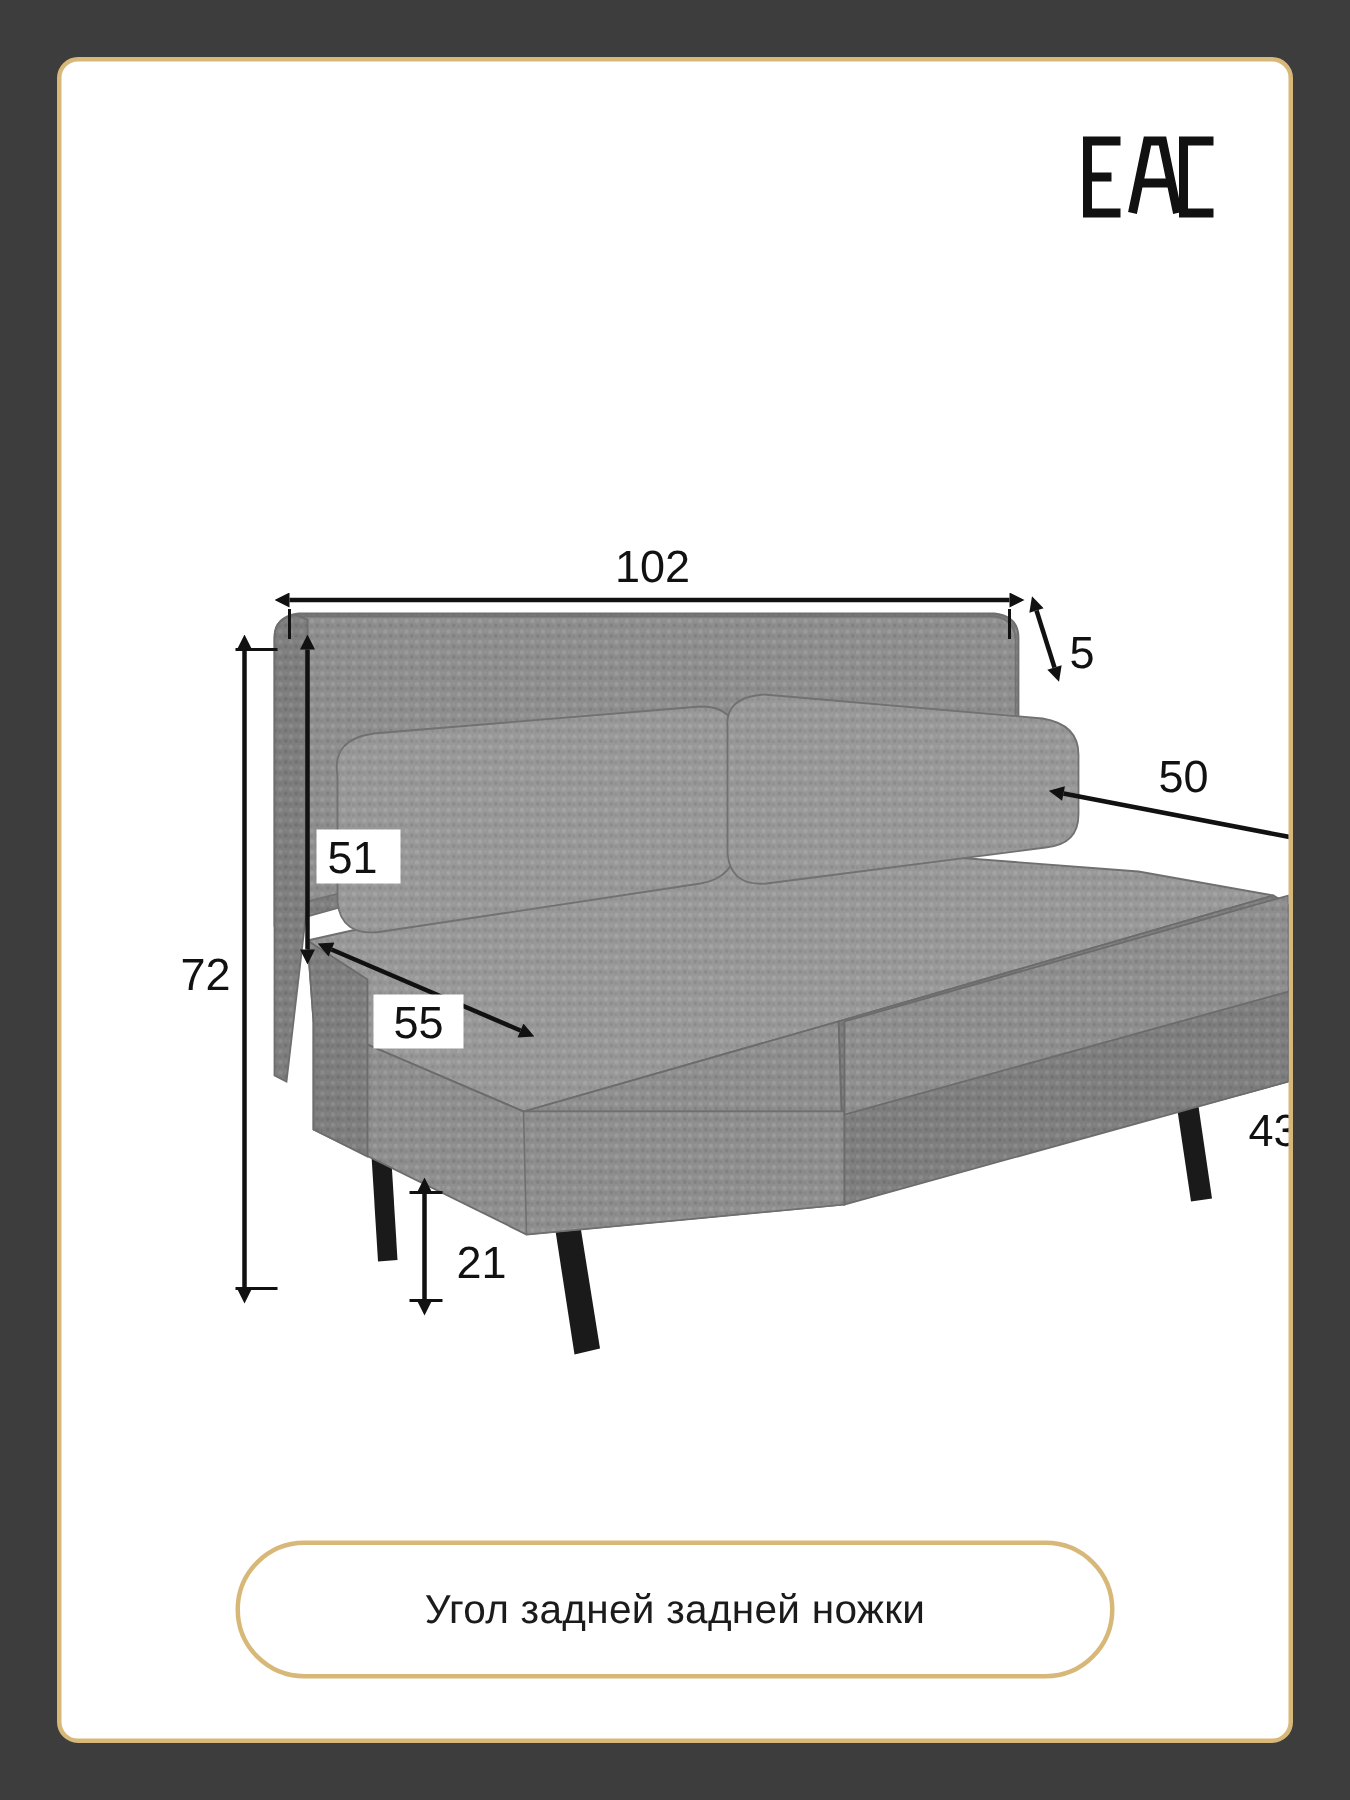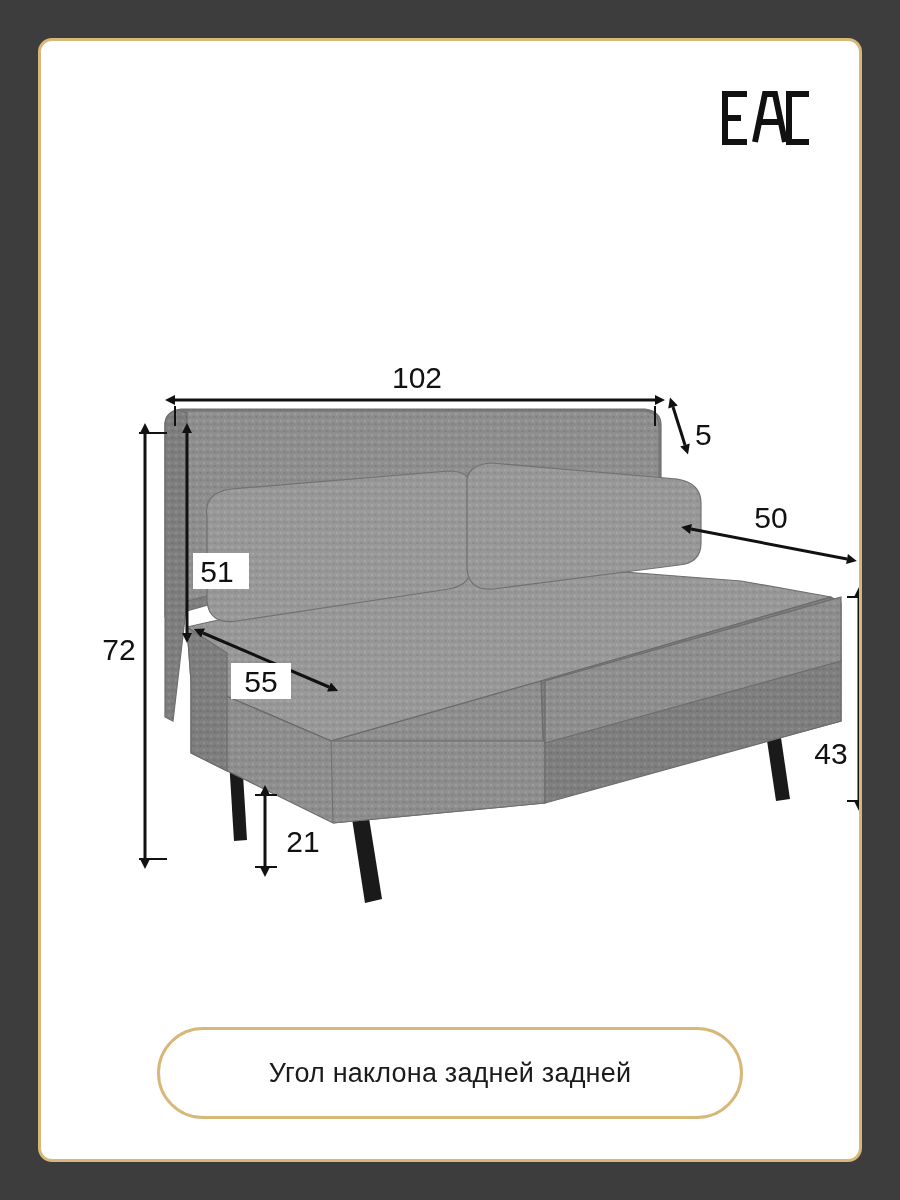--- a/index.html
+++ b/index.html
@@ -40,20 +40,21 @@
     width: 96px;
     height: 58px;
   }
   
   .drawing {
     position: absolute;
     left: 0;
     top: 0;
     width: 818px;
     height: 1118px;
+    padding-left: 18px;
   }
   
   .caption {
     position: absolute;
     left: 50%;
     transform: translateX(-50%);
     bottom: 40px;
     width: 586px;
     height: 92px;
     border: 3px solid #d8b878;
@@ -211,18 +212,18 @@
 
           <text class="dim-label" x="790" y="723" text-anchor="middle">43</text>
 
           <text class="dim-label" x="262" y="811" text-anchor="middle">21</text>
         </g>
       </svg>
     </div>
 
     <div class="caption">
       <div class="caption-text">
-        <span>Угол наклона задней задней</span><br>
+        <span>Угол задней задней ножки</span><br>
       </div>
     </div>
 
   </div>
 </div>
 
 </body></html>

